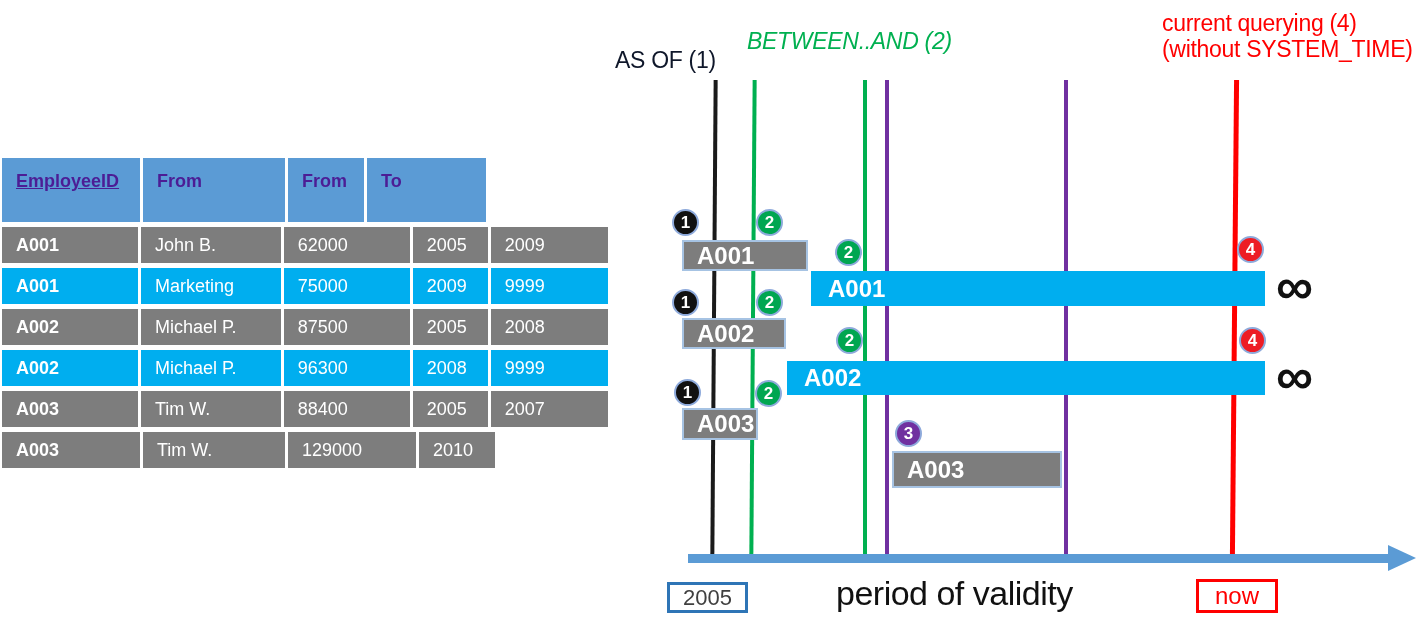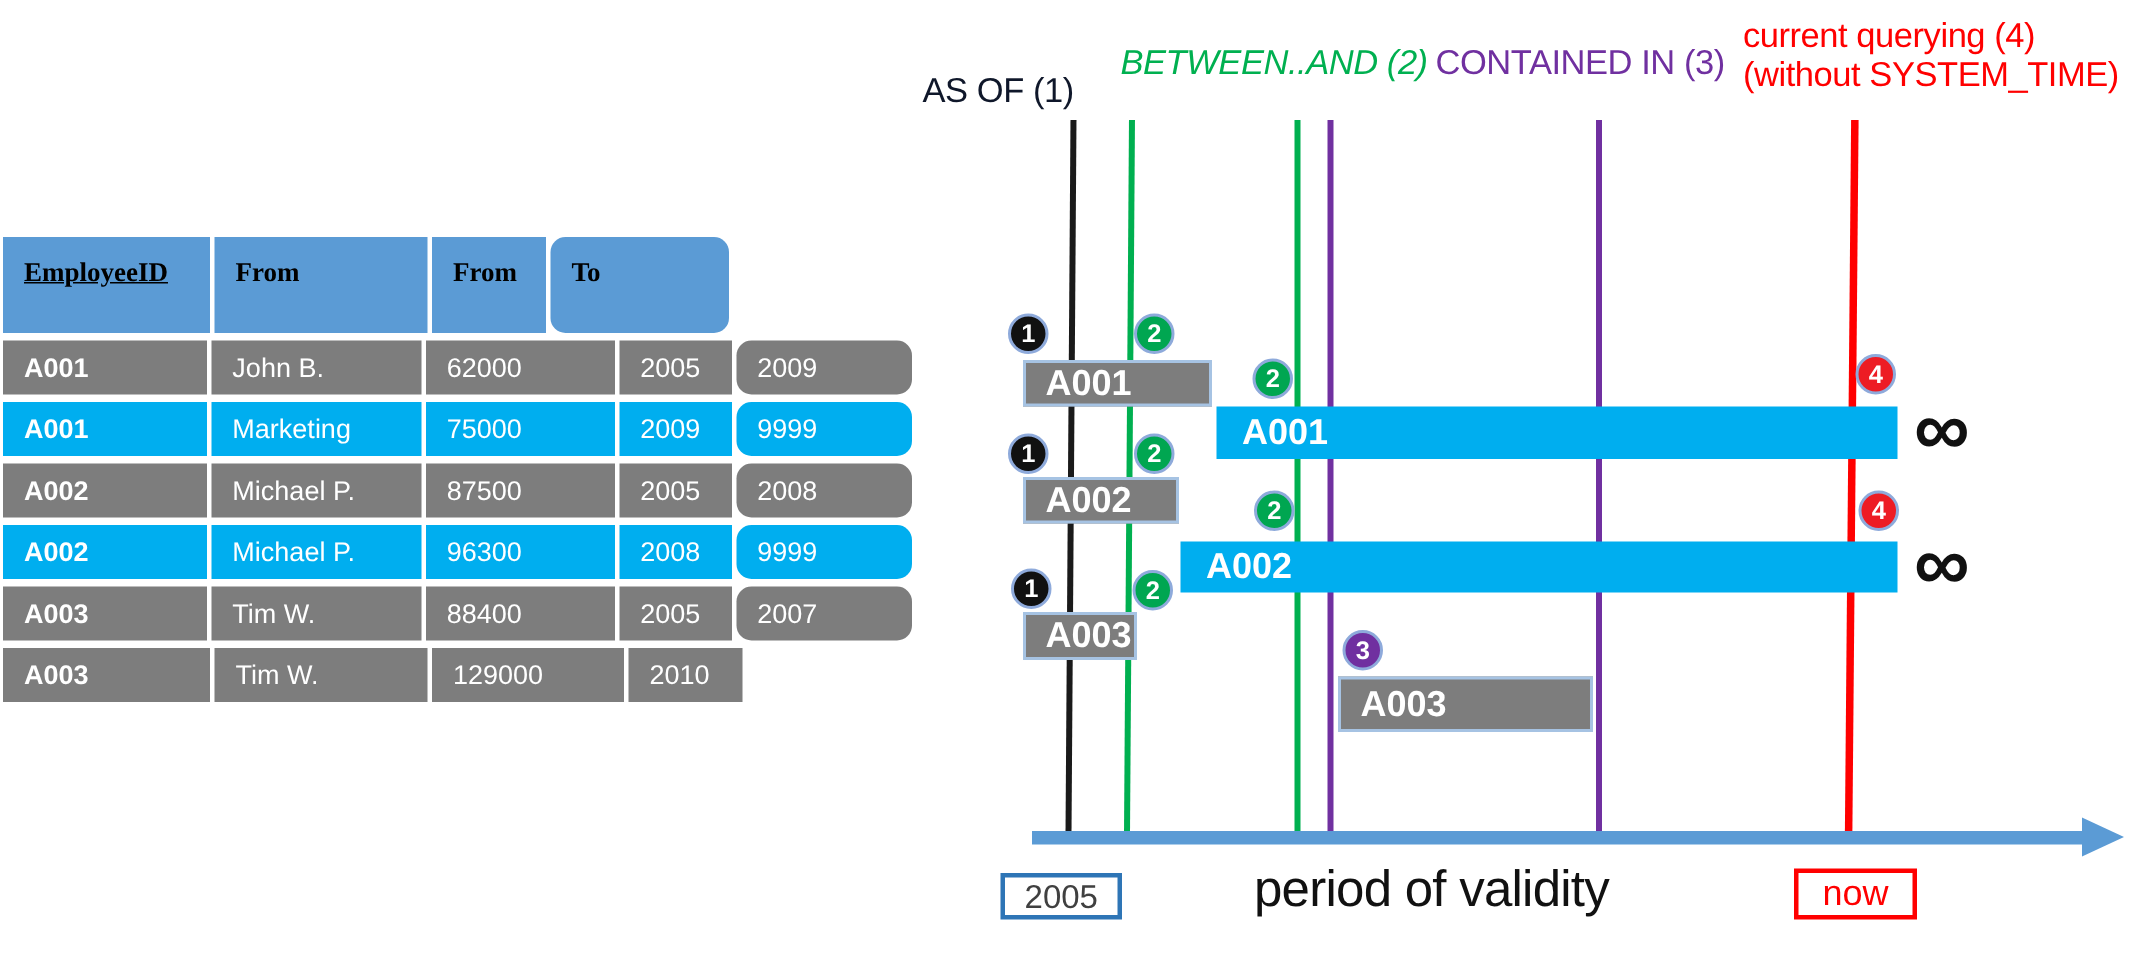--- a/index.html
+++ b/index.html
@@ -7,24 +7,24 @@
     width:1428px;height:637px;overflow:hidden;background:#ffffff;
     font-family:"Liberation Sans", sans-serif;position:relative;
   }
   .canvas{position:absolute;left:0;top:0;width:1428px;height:637px;background:#fff;}
 
   
   .emp-table{position:absolute;left:2px;top:158px;width:606px;}
   .t-row{display:flex;margin-bottom:5px;}
   .t-cell{box-sizing:border-box;padding-left:14px;margin-right:3px;}
   .t-cell:last-child{margin-right:0;}
-  .c0{width:138px;} .c1{width:142px;} .c2{width:128px;} .c3{width:76px;} .c4{width:119px;border-radius:10px;}
+  .c0{width:138px;} .c1{width:142px;} .c2{width:128px;} .c3{width:76px;} .c4{width:119px;}
   .t-head .t-cell{
-    background:#5B9BD5;color:#000000;font-weight:bold;font-size:18px;
-    height:64px;padding-top:13px;font-family:Liberation Serif, serif;
+    background:#5B9BD5;color:#4c1d95;font-weight:bold;font-size:18px;
+    height:64px;padding-top:13px;
   }
   .t-head .t-cell.pk span{text-decoration:underline;}
   .t-data .t-cell{
     height:36px;line-height:36px;color:#ffffff;font-size:18px;
     background:#7D7D7D;white-space:nowrap;overflow:hidden;
   }
   .t-data .t-cell:first-child{font-weight:bold;}
   .t-data.hl .t-cell{background:#00AEEF;}
 
   
@@ -133,21 +133,20 @@
     <div class="t-row t-data">
       <div class="t-cell c0">A003</div>
       <div class="t-cell c1">Tim W.</div>
       <div class="t-cell c2">129000</div>
       <div class="t-cell c3">2010</div>
     </div>
   </div>
 
   <div class="legend-item lg-asof">AS OF (1)</div>
   <div class="legend-item lg-between">BETWEEN..AND (2)</div>
-  <div class="legend-item lg-contained">CONTAINED IN (3)</div>
   <div class="legend-item lg-current">
     <div>current querying (4)</div>
     <div>(without SYSTEM_TIME)</div>
   </div>
 
   <div class="vline vl-black"></div>
   <div class="vline vl-green1"></div>
   <div class="vline vl-green2"></div>
   <div class="vline vl-purple1"></div>
   <div class="vline vl-purple2"></div>

